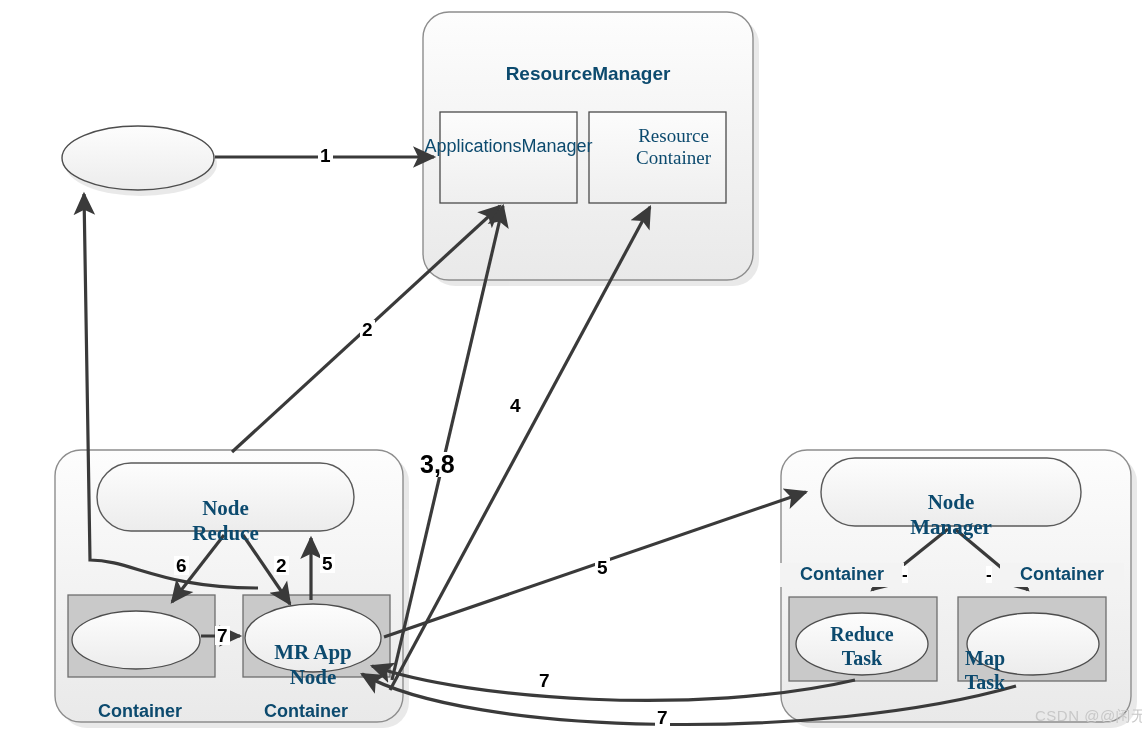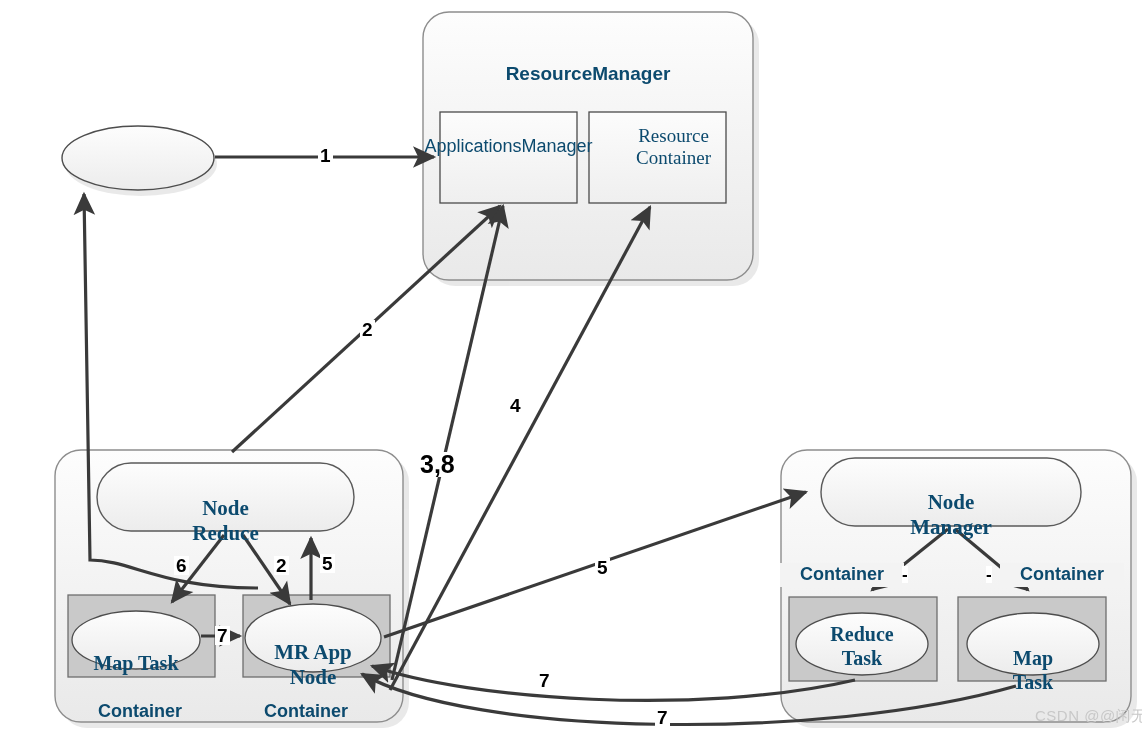--- a/index.html
+++ b/index.html
@@ -155,42 +155,41 @@
   <div class="node-text serif-r" style="left:589px;top:116px;width:137px;height:62px;font-size:19px;flex-direction:column;margin-left:16px;">
     <span>Resource</span>
     <span>Container</span>
   </div>
 
   <div class="node-text serif-b" style="left:97px;top:468px;width:257px;height:58px;font-size:21px;flex-direction:column;">
     <span>Node</span>
     <span>Reduce</span>
   </div>
 
-  <div class="node-text serif-b" style="left:76px;top:624px;width:120px;height:32px;font-size:20px;">Map Task</div>
 
   <div class="node-text serif-b" style="left:248px;top:612px;width:130px;height:58px;font-size:21px;flex-direction:column;">
     <span>MR App</span>
     <span>Node</span>
   </div>
 
   <div class="node-text sans-b" style="left:70px;top:700px;width:140px;height:24px;font-size:18px;">Container</div>
 
   <div class="node-text sans-b" style="left:236px;top:700px;width:140px;height:24px;font-size:18px;">Container</div>
 
   <div class="node-text serif-b" style="left:821px;top:462px;width:260px;height:58px;font-size:21px;flex-direction:column;">
     <span>Node</span>
     <span>Manager</span>
   </div>
 
   <div class="node-text serif-b" style="left:802px;top:596px;width:120px;height:54px;font-size:20px;flex-direction:column;">
     <span>Reduce</span>
     <span>Task</span>
   </div>
 
-  <div class="node-text serif-b" style="left:973px;top:620px;width:120px;height:54px;font-size:20px;flex-direction:column;">
+  <div class="node-text serif-b" style="left:925px;top:620px;width:120px;height:54px;font-size:20px;flex-direction:column;">
     <span>Map</span>
     <span>Task</span>
   </div>
 
   <div class="node-text sans-b" style="left:780px;top:563px;width:124px;height:24px;font-size:18px;background:#f3f3f3;">Container</div>
 
   <div class="node-text sans-b" style="left:1000px;top:563px;width:124px;height:24px;font-size:18px;background:#f3f3f3;">Container</div>
 
   <div class="dash-mark" style="left:902px;top:566px;font-size:17px;">-</div>
   <div class="dash-mark" style="left:986px;top:566px;font-size:17px;">-</div>

